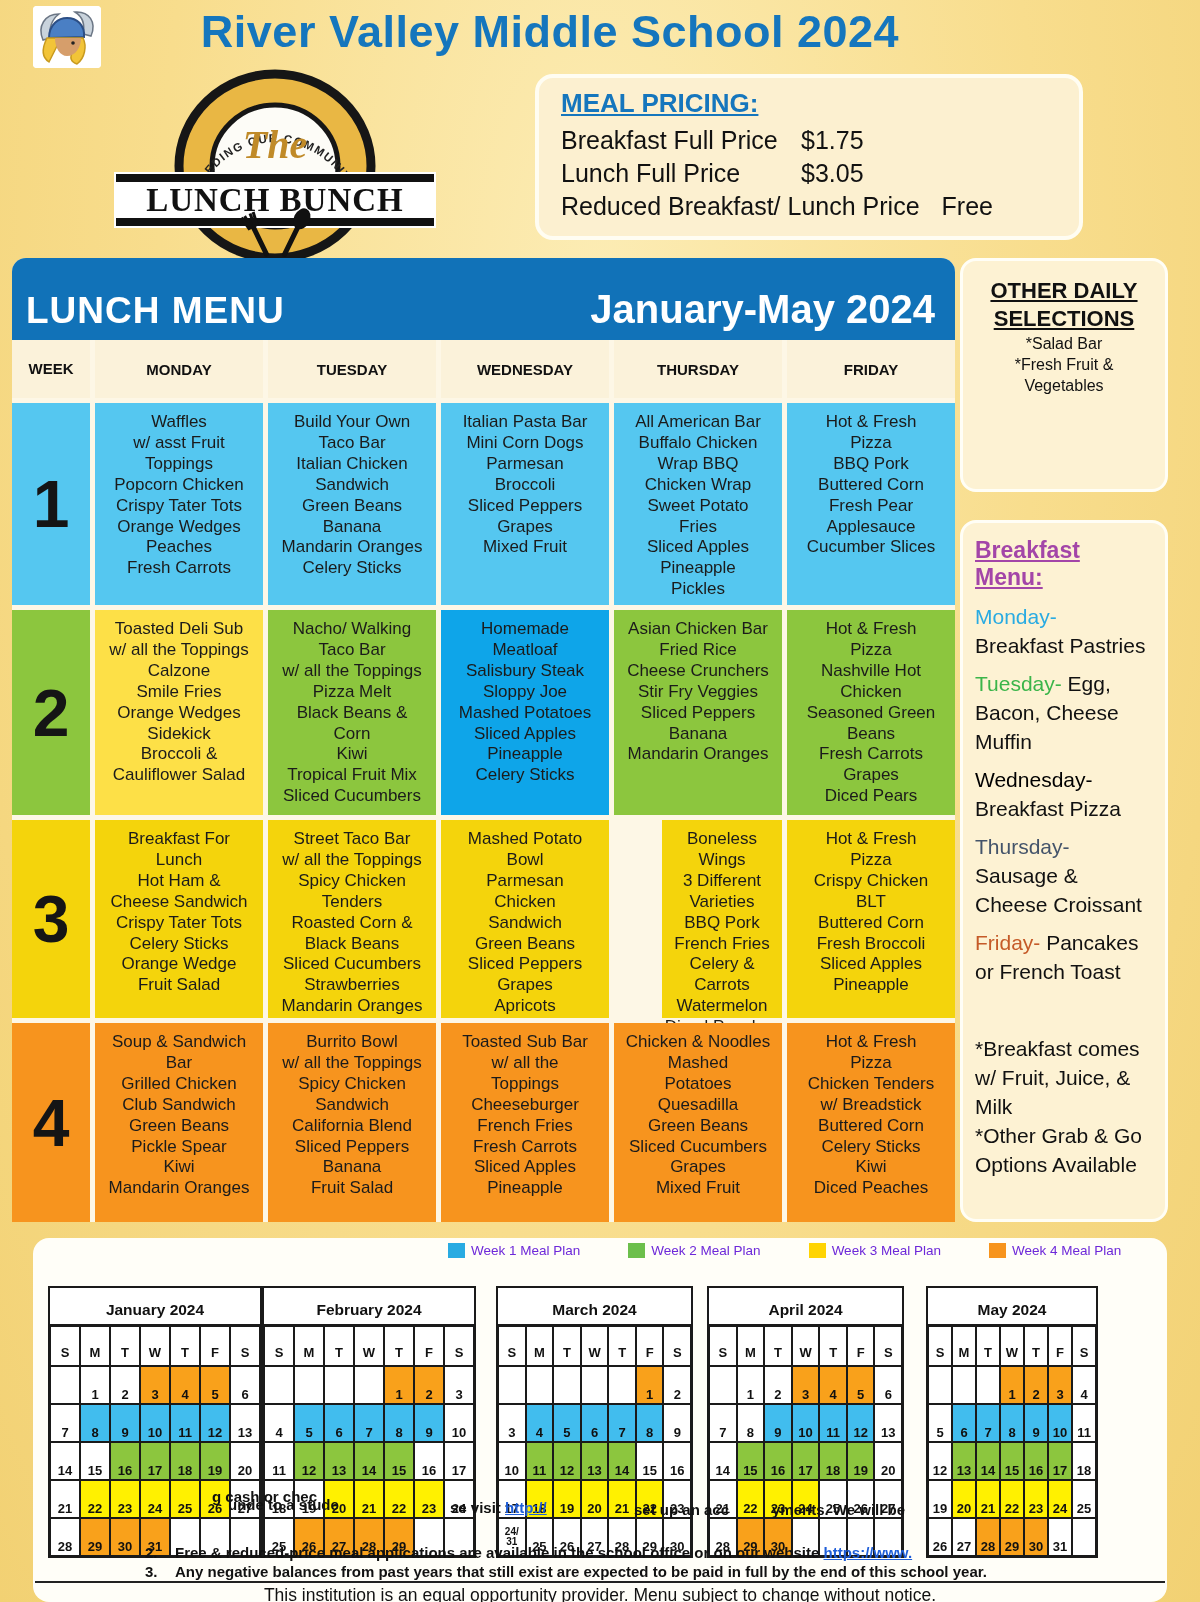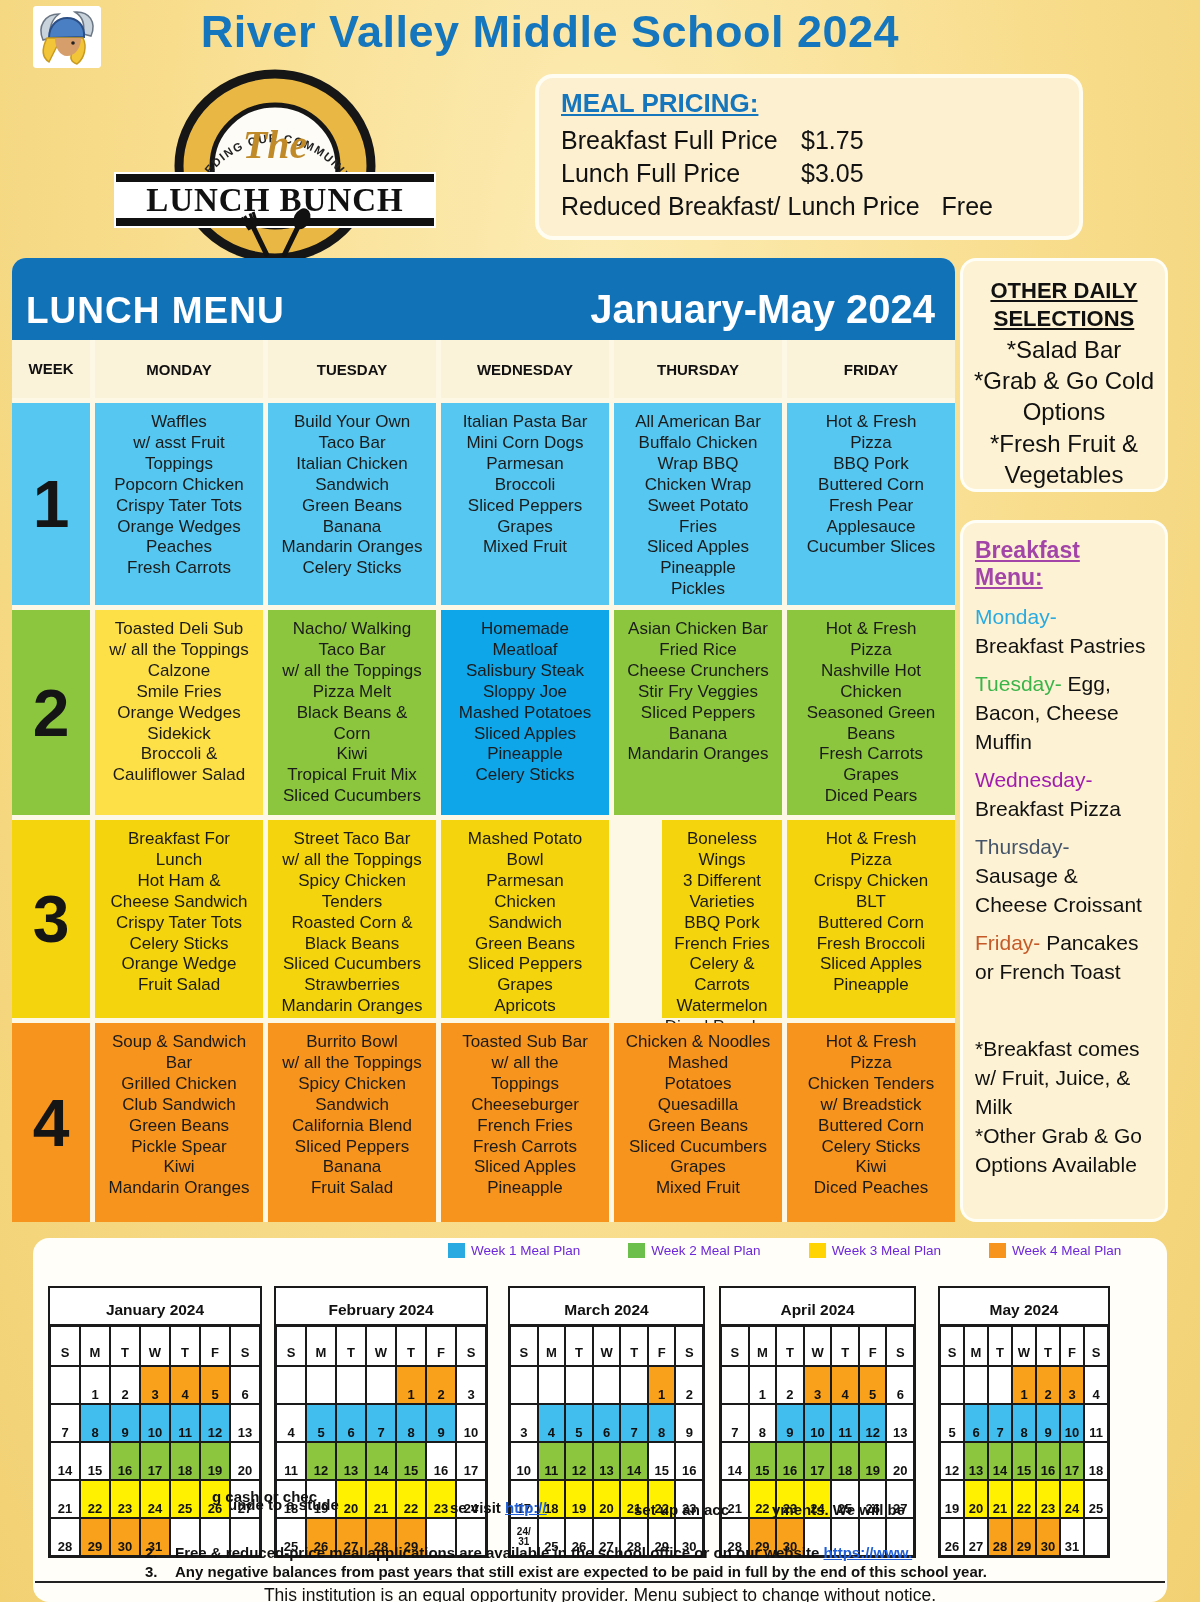--- a/index.html
+++ b/index.html
@@ -32,35 +32,35 @@
   .hdr-cell{background:#fbf2da;display:flex;align-items:center;justify-content:center;font-weight:bold;font-size:15px;color:#111;text-align:center}
   .hdr-week{line-height:1.15}
   .hdr-week span{display:inline-block;width:46px;word-break:break-all}
   .week-cell{display:flex;align-items:center;justify-content:center;font-size:66px;font-weight:bold;color:#151515}
   .menu-cell{white-space:pre-line;text-align:center;font-size:17px;line-height:1.23;color:#1b1b1b;padding-top:9px;box-sizing:border-box}
 
   
   .side-box{left:960px;width:208px;background:#fdf2d3;border:3px solid #fffef6;border-radius:16px;box-sizing:border-box}
   #box-selections{top:258px;height:234px;padding:16px 6px;text-align:center}
   .sel-heading{font-size:22px;font-weight:bold;text-decoration:underline;line-height:1.25;white-space:pre-line;margin-bottom:2px}
-  .sel-item{font-size:24px;line-height:1.3;white-space:pre-line}
+  .sel-item{font-size:16px;line-height:1.3;white-space:pre-line}
   #box-breakfast{top:520px;height:702px;padding:14px 12px}
   .bk-heading{font-size:23px;font-weight:bold;color:#a345a8;text-decoration:underline;margin-bottom:12px}
   .bk-entry{font-size:21px;line-height:1.38;margin:0 0 9px;white-space:pre-line;color:#111}
   .bk-note{font-size:21px;line-height:1.38;white-space:pre-line;color:#111}
   .bk-gap{margin-top:48px}
 
   
   .cal-panel{left:33px;top:1238px;width:1134px;height:364px;background:#fffef8;border-radius:16px}
   .legend{position:absolute;left:415px;top:5px;display:flex}
   .legend-item{display:flex;align-items:center;font-size:13.5px;color:#6d28d9;margin-right:48px;white-space:nowrap}
   .swatch{width:17px;height:15px;display:inline-block;margin-right:6px}
   .cals{position:absolute;left:15px;top:48px;display:flex}
   .cal{border:2px solid #1a1a1a;background:#fff;box-sizing:border-box}
-  .cal:nth-child(1){width:214px;margin-right:12px}
+  .cal:nth-child(1){width:214px;}
   .cal:nth-child(2){width:214px;margin-right:20px}
   .cal:nth-child(3){width:197px;margin-right:14px}
   .cal:nth-child(4){width:197px;margin-right:22px}
   .cal:nth-child(5){width:172px}
   .cal-title{height:38px;display:flex;align-items:flex-end;justify-content:center;font-weight:bold;font-size:15.5px;
     border-bottom:2px solid #1a1a1a;padding-bottom:5px;box-sizing:border-box}
   .cal-row{display:flex}
   .cal-cell{flex:1;border:1px solid #1a1a1a;height:38px;display:flex;align-items:flex-end;justify-content:center;
     font-size:13px;font-weight:bold;padding-bottom:1px;box-sizing:border-box;color:#111}
   .cal-hdr .cal-cell{height:40px;padding-bottom:5px}
@@ -326,36 +326,34 @@
 Kiwi
 Diced Peaches</div>
     </div>
 </div>
 
 <div class="abs side-box" id="box-selections">
   <div class="sel-heading">OTHER DAILY
 SELECTIONS</div>
   <div>
       <div class="sel-item">*Salad Bar</div>
-      <div class="sel-item">*Grab &amp; Go Cold
-Options</div>
       <div class="sel-item">*Fresh Fruit &amp;
 Vegetables</div>
     </div>
 </div>
 
 <div class="abs side-box" id="box-breakfast">
   <div class="bk-heading">Breakfast Menu:</div>
   <div>
       <p class="bk-entry"><span class="bk-day" style="color: rgb(41, 171, 226);">Monday-</span><span class="bk-rest">
 Breakfast Pastries</span></p>
       <p class="bk-entry"><span class="bk-day" style="color: rgb(59, 181, 74);">Tuesday-</span><span class="bk-rest"> Egg,
 Bacon, Cheese
 Muffin</span></p>
-      <p class="bk-entry"><span class="bk-day" style="color: #a21caf;">Wednesday-</span><span class="bk-rest">
+      <p class="bk-entry"><span class="bk-day" style="color: #000000;">Wednesday-</span><span class="bk-rest">
 Breakfast Pizza</span></p>
       <p class="bk-entry"><span class="bk-day" style="color: rgb(68, 84, 106);">Thursday-</span><span class="bk-rest">
 Sausage &amp;
 Cheese Croissant</span></p>
       <p class="bk-entry"><span class="bk-day" style="color: rgb(197, 90, 40);">Friday-</span><span class="bk-rest"> Pancakes
 or French Toast</span></p>
     </div>
   <div class="bk-note bk-gap">*Breakfast comes
 w/ Fruit, Juice, &amp;
 Milk</div>

